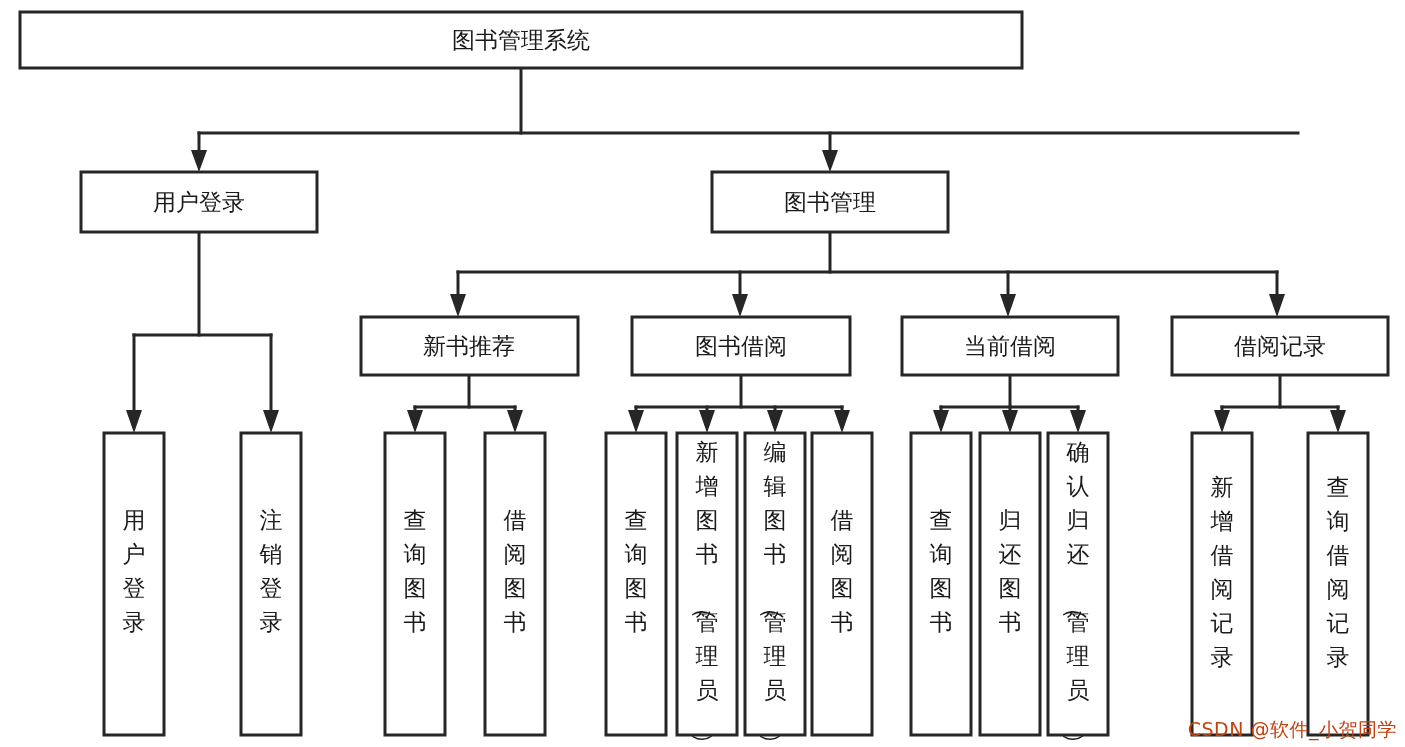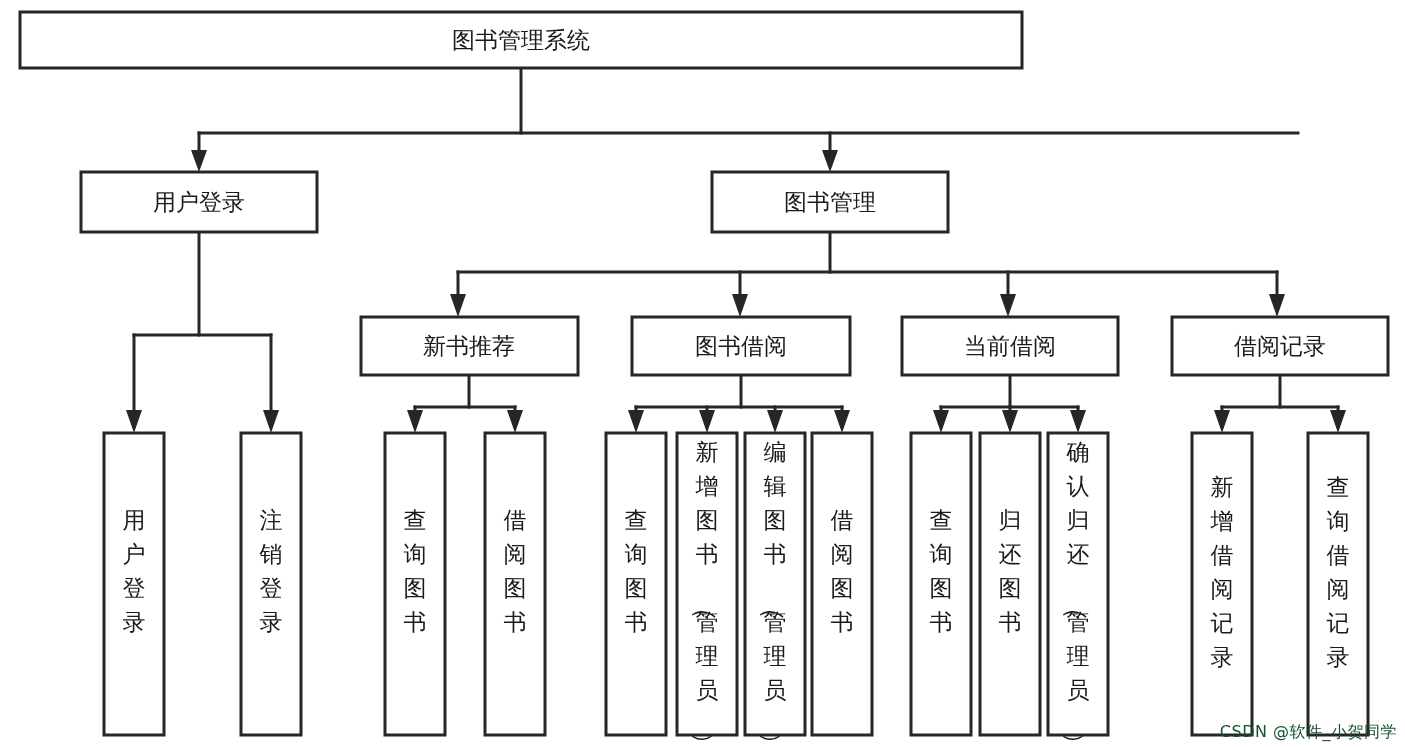--- a/index.html
+++ b/index.html
@@ -54,22 +54,22 @@
     font-family: "DejaVu Sans", "Liberation Sans", sans-serif;
     fill: #1a1a1a;
     font-size: 23px;
     text-anchor: middle;
   }
   .watermark {
     position: absolute;
     right: 8px;
     bottom: 4px;
     font-family: "DejaVu Sans", "Liberation Sans", sans-serif;
-    font-size: 16px;
-    color: #14532d;
+    font-size: 19px;
+    color: #c2410c;
     letter-spacing: 0.5px;
     user-select: none;
     white-space: nowrap;
   }
 </style>
 </head>
 <body>
 
 <div id="diagram-root">
 

